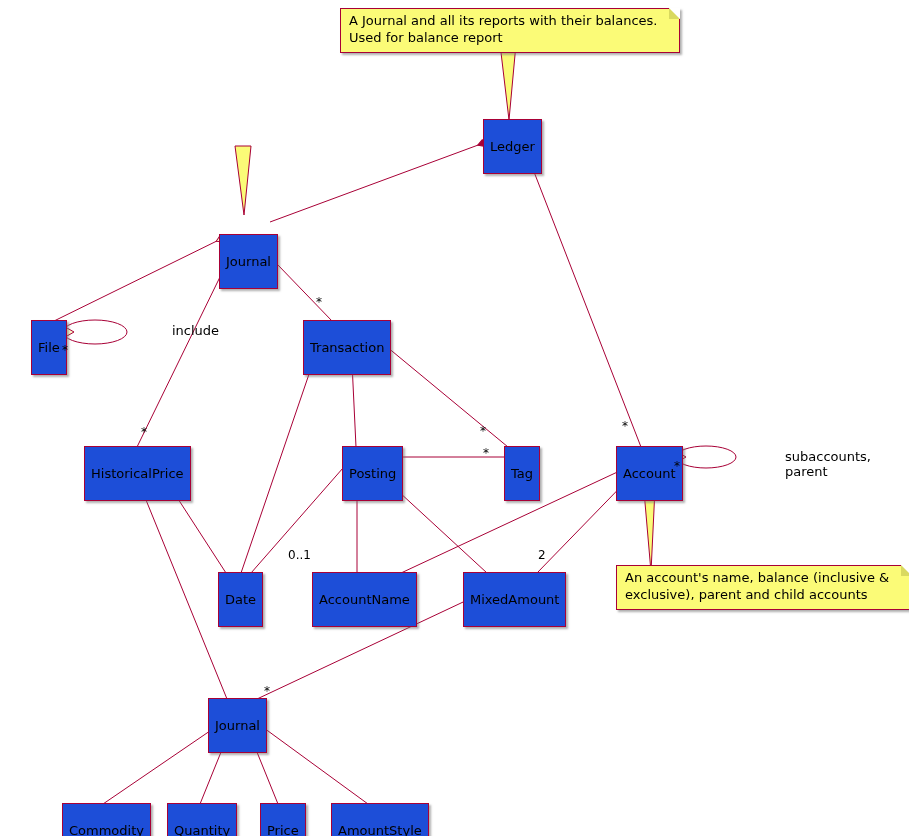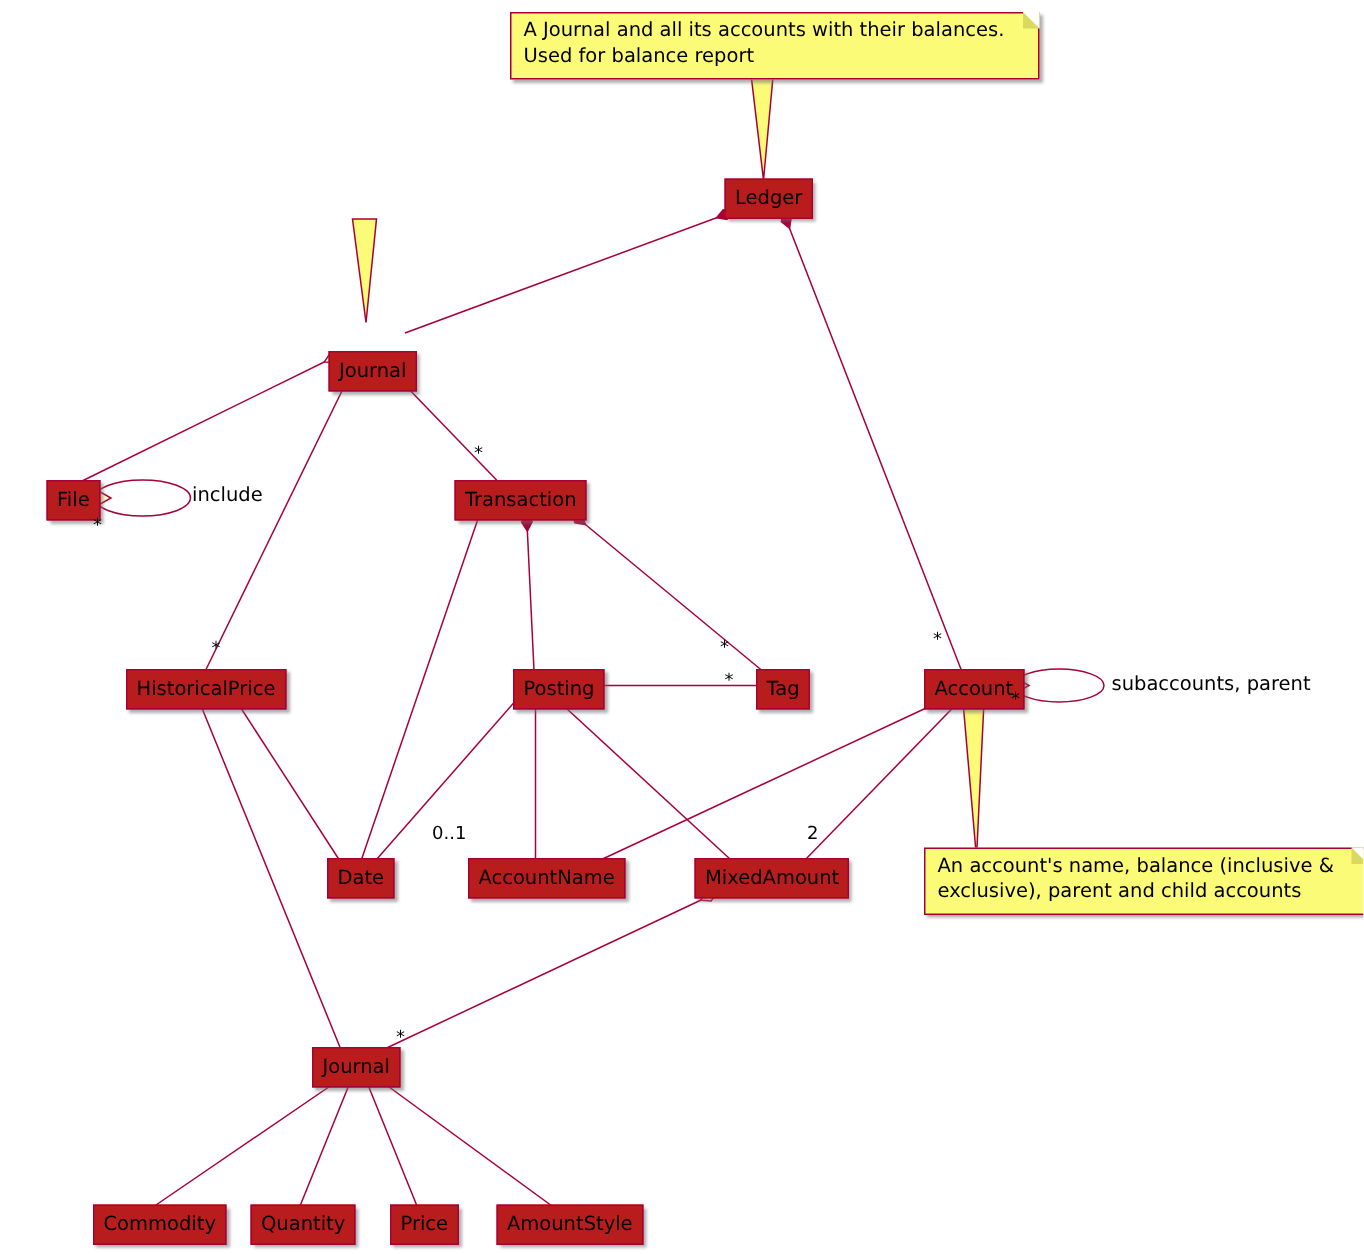--- a/index.html
+++ b/index.html
@@ -1,39 +1,39 @@
 <!DOCTYPE html>
 <html><head>
 <meta charset="utf-8">
 <style>
   html,body{margin:0;padding:0;background:#ffffff;}
   body{font-family:"DejaVu Sans", sans-serif;}
   .canvas{position:relative;width:909px;height:836px;background:#ffffff;overflow:hidden;}
   svg.edges{position:absolute;left:0;top:0;z-index:1;}
   .uml-node{
     position:absolute;z-index:2;
-    background:#b91c1c;border:1px solid #A80036;
-    padding:5px 6px;font-size:13px;color:#000;
+    background:#1d4ed8;border:1px solid #A80036;
+    padding:19px 6px;font-size:13px;color:#000;
     white-space:nowrap;text-align:center;
     box-shadow:2px 2px 2px rgba(110,110,110,0.55);
   }
   .uml-note{
     position:absolute;z-index:2;
     background:#FBFB77;border:1px solid #A80036;
     padding:4px 22px 5px 8px;font-size:13px;line-height:1.3;color:#000;
     white-space:nowrap;
     box-shadow:2px 2px 2px rgba(110,110,110,0.55);
   }
   .fold{
     position:absolute;top:-1px;right:-1px;width:0;height:0;
     border-style:solid;border-width:0 11px 11px 0;
     border-color:#ffffff #ffffff #d9d95f #d9d95f;
   }
   .mult{position:absolute;z-index:3;font-size:12px;color:#000;}
-  .edge-label{position:absolute;z-index:3;font-size:13px;color:#000;}
+  .edge-label{position:absolute;z-index:3;font-size:13px;color:#000;margin-left:44px;}
   
   #n-ledger{left:483px;top:119px;}
   #n-journal{left:219px;top:214px;margin-top:20px;}
   #n-file{left:31px;top:320px;}
   #n-transaction{left:303px;top:320px;}
   #n-historicalprice{left:84px;top:446px;}
   #n-posting{left:330px;top:446px;margin-left:12px;}
   #n-tag{left:504px;top:446px;}
   #n-account{left:616px;top:446px;}
   #n-date{left:218px;top:572px;}
@@ -122,21 +122,21 @@
   <div class="uml-node" id="n-date">Date</div>
   <div class="uml-node" id="n-accountname">AccountName</div>
   <div class="uml-node" id="n-mixedamount">MixedAmount</div>
   <div class="uml-node" id="n-amount">Journal</div>
   <div class="uml-node" id="n-commodity">Commodity</div>
   <div class="uml-node" id="n-quantity">Quantity</div>
   <div class="uml-node" id="n-price">Price</div>
   <div class="uml-node" id="n-amountstyle">AmountStyle</div>
 
   <div class="uml-note" id="note-ledger">
-    <div>A Journal and all its accounts with their balances.</div>
+    <div>A Journal and all its reports with their balances.</div>
     <div>Used for balance report</div>
     <div class="fold"></div>
   </div>
   <div class="uml-note" id="note-account">
     <div>An account's name, balance (inclusive &amp;</div>
     <div>exclusive), parent and child accounts</div>
     <div class="fold"></div>
   </div>
 
   <span class="mult" id="m-ledger-account">*</span>

